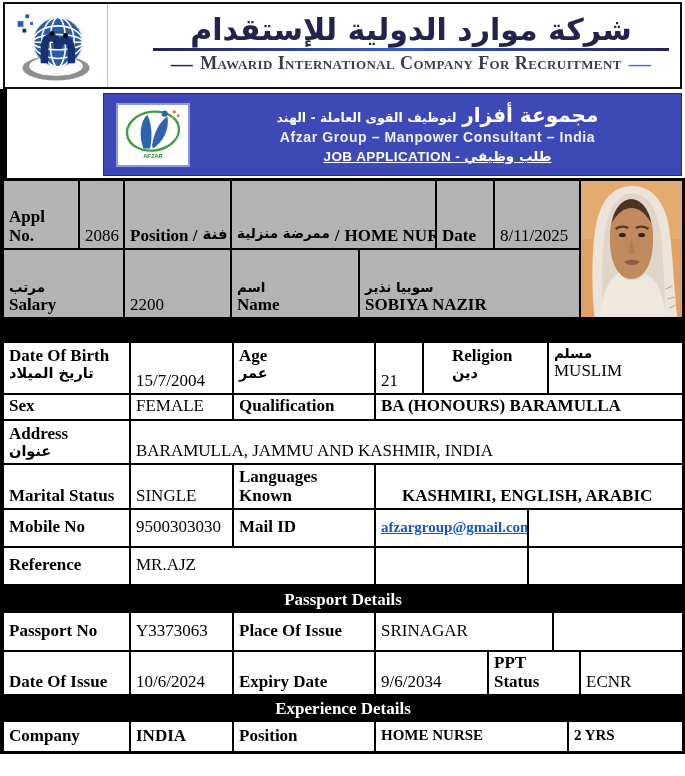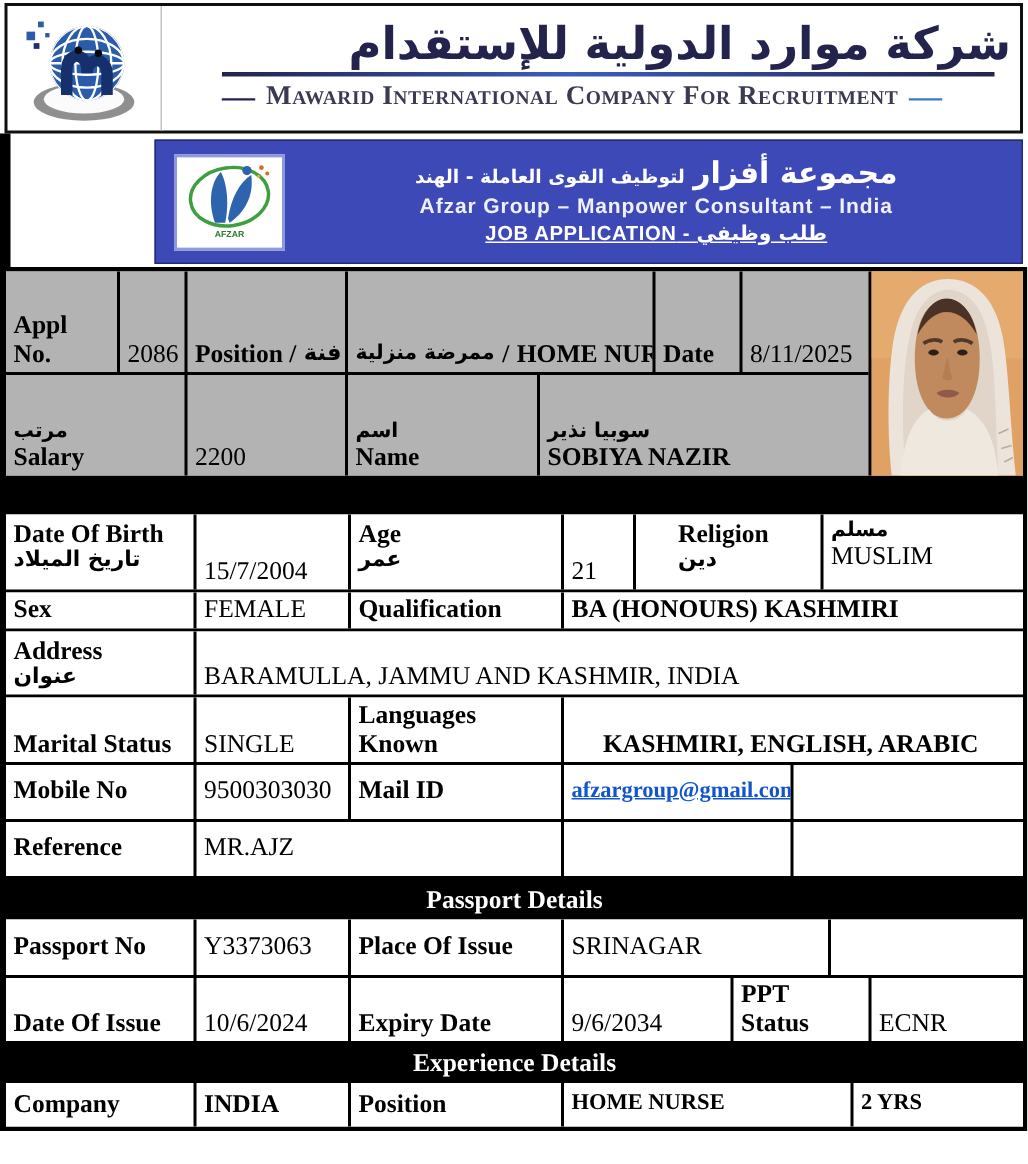--- a/index.html
+++ b/index.html
@@ -3,21 +3,21 @@
 <meta charset="utf-8">
 <style>
   *{box-sizing:border-box;margin:0;padding:0}
   html,body{background:#ffffff}
   body{width:685px;font-family:"Liberation Serif","DejaVu Serif",serif;color:#000}
   .doc{position:relative;width:685px;height:776px;background:#fff;overflow:hidden}
 
   
   .header-box{position:absolute;left:3px;top:2px;width:679px;height:87px;border:2px solid #101010;background:#fff;display:flex}
   .logo-cell{width:103px;display:flex;align-items:center;justify-content:center;border-right:1px solid #c2c2c2}
-  .header-main{flex:1;display:flex;flex-direction:column;justify-content:center;padding:2px 6px 4px 40px}
+  .header-main{flex:1;display:flex;flex-direction:column;align-items:center;justify-content:center;padding:2px 6px 4px 40px}
   .arabic-company{font-family:"DejaVu Sans",sans-serif;font-size:30px;font-weight:bold;color:#23234e;direction:rtl;line-height:1.0;white-space:nowrap}
   .header-line{width:98%;height:3px;background:linear-gradient(90deg,#23234e,#3a5cc0 45%,#23234e);margin:3px 0 2px 0}
   .english-company{font-variant:small-caps;font-weight:bold;font-size:18px;color:#3a3a52;letter-spacing:.4px;white-space:nowrap;display:flex;align-items:center;gap:7px}
   .dash{font-weight:bold;font-size:22px;line-height:10px}
   .dash-l{color:#23234e}
   .dash-r{color:#3e77cc}
 
   
   .banner-section{position:absolute;left:0;top:91px;width:565px;height:87px;background:#fff}
   .left-strip{position:absolute;left:0;top:-2px;width:7px;height:89px;background:#000}
@@ -37,21 +37,21 @@
   .row.noline{border-bottom:none}
   .c{border-right:2px solid #000;padding:1px 4px 3px 5px;display:flex;flex-direction:column;justify-content:flex-end;overflow:hidden;font-size:17px;line-height:1.12}
   .c:last-child{border-right:none}
   .c.center{justify-content:center}
   .c.start{justify-content:flex-start;padding-top:3px}
   .c.flex1{flex:1}
   .lbl{font-weight:bold}
   .v{font-weight:normal}
   .bold{font-weight:bold}
   .ar{font-family:"DejaVu Sans",sans-serif;font-weight:bold;font-size:13.5px;direction:rtl;text-align:left}
-  .line{display:flex;align-items:center;gap:5px;white-space:nowrap}
+  .line{display:flex;align-items:flex-start;gap:5px;white-space:nowrap}
 
   .gray-sec{position:relative}
   .gray-sec .row{background:#b3b3b3}
   .gray-sec .rows{margin-right:74px}
   .photo-cell{position:absolute;right:0;top:0;width:103px;height:136px;border-left:2px solid #000;background:#dfa264}
   .photo-cell svg{display:block;width:100%;height:100%}
   .r1{height:69px}
   .r2{height:67px;border-bottom:none}
 
   .band{background:#000;color:#fff;display:flex;align-items:center;justify-content:center;font-weight:bold;font-size:17px}
@@ -249,21 +249,21 @@
       <div class="c w127 center">
           <span class="lbl">Sex</span>
         </div>
       <div class="c w103 center">
           <span class="v">FEMALE</span>
         </div>
       <div class="c w142 center">
           <span class="lbl">Qualification</span>
         </div>
       <div class="c flex1 center">
-          <span class="bold">BA (HONOURS) KASHMIRI</span>
+          <span class="bold">BA (HONOURS) BARAMULLA</span>
         </div>
     </div>
 
     <div class="row r-addr">
       <div class="c w127 start">
         <span class="lbl">Address</span>
         <span class="ar" style="font-size:14.5px">عنوان</span>
       </div>
       <div class="c flex1">
           <span class="v">BARAMULLA, JAMMU AND KASHMIR, INDIA</span>

